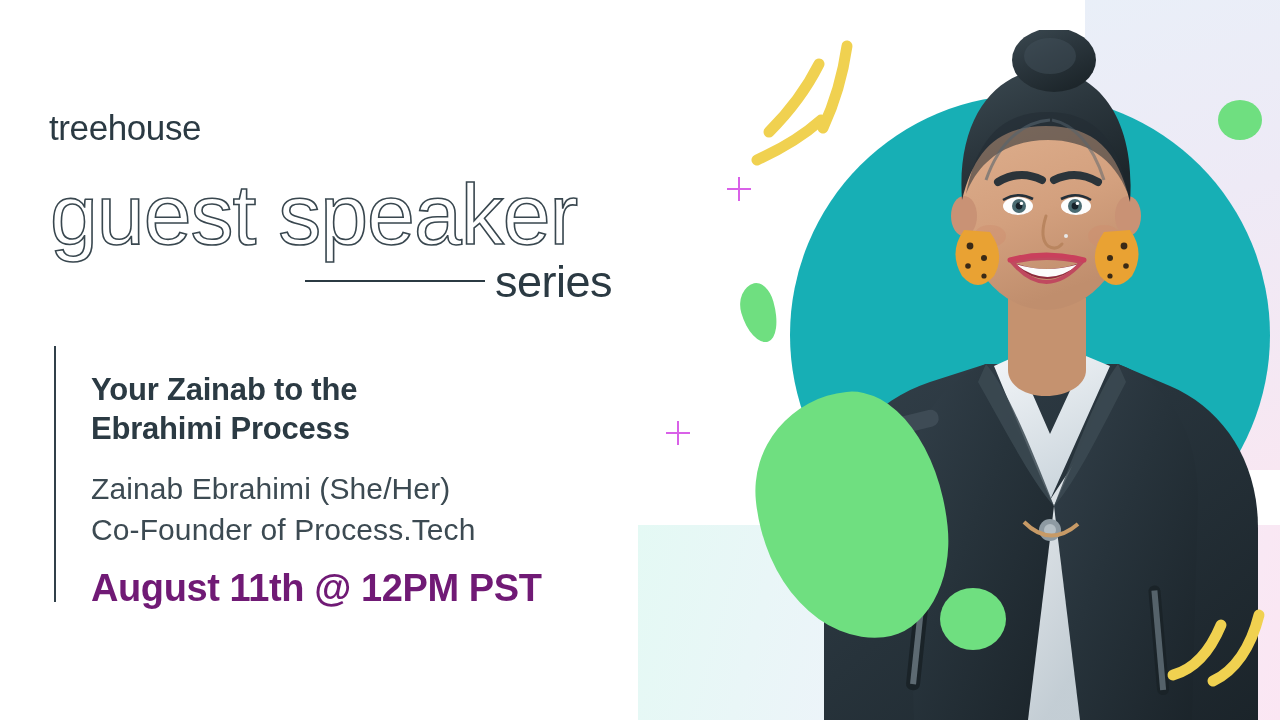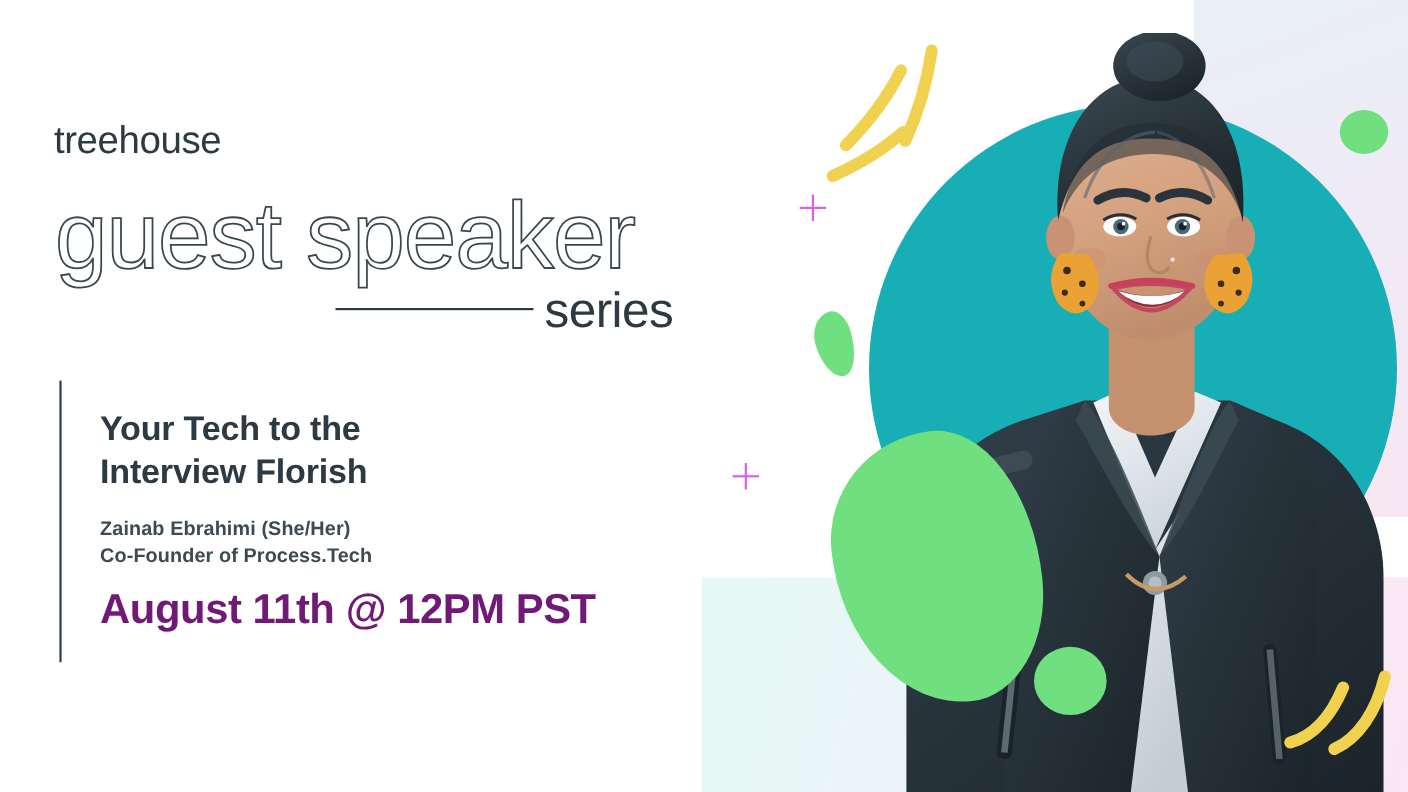--- a/index.html
+++ b/index.html
@@ -94,21 +94,21 @@
   #vrule {
     position:absolute; left:54px; top:346px; width:2px; height:256px;
     background:#31404a;
   }
   #detail-block { position:absolute; left:91px; top:370px; width:540px; }
   #talk-title {
     font-size:31px; font-weight:600; color:#2b3a43;
     line-height:1.27; letter-spacing:-0.2px;
   }
   #speaker-lines {
-    margin-top:19px; font-size:18px; font-weight:700;
+    margin-top:19px; font-size:30px; font-weight:400;
     color:#3c4a52; line-height:1.38; letter-spacing:0.1px;
   }
   #event-when {
     margin-top:17px; font-size:38px; font-weight:700;
     color:#701a75; letter-spacing:-0.4px; line-height:1.1;
   }
 </style>
 </head>
 <body>
 
@@ -275,22 +275,22 @@
 
   <div id="series-row">
     <div id="series-rule"></div>
     <div id="series-word">series</div>
   </div>
 
   <div id="vrule"></div>
 
   <div id="detail-block">
     <div id="talk-title">
-      <div>Your Tech to the</div>
-      <div>Interview Florish</div>
+      <div>Your Zainab to the</div>
+      <div>Ebrahimi Process</div>
     </div>
     <div id="speaker-lines">
       <div>Zainab Ebrahimi (She/Her)</div>
       <div>Co-Founder of Process.Tech</div>
     </div>
     <div id="event-when">August 11th @ 12PM PST</div>
   </div>
 
 </div>
 

